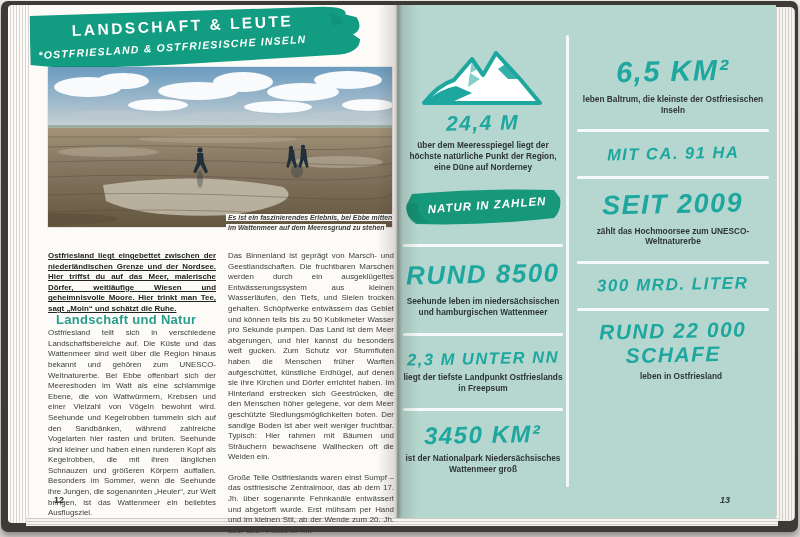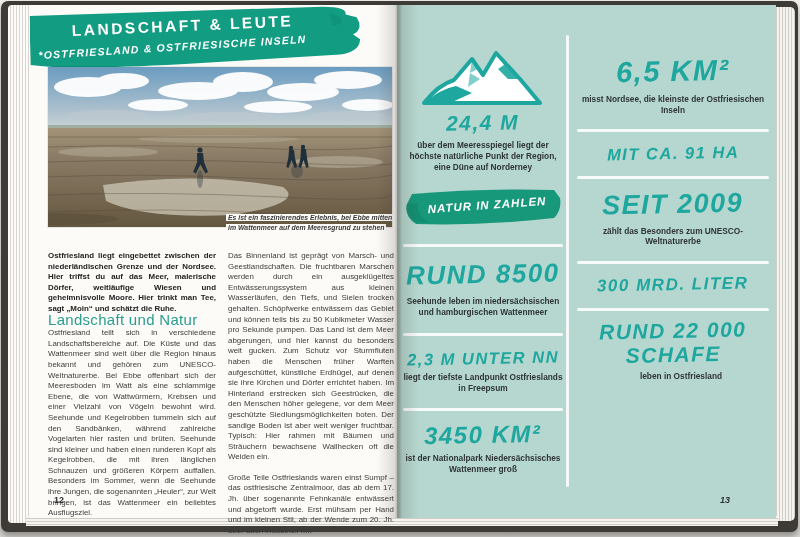--- a/index.html
+++ b/index.html
@@ -33,22 +33,22 @@
   .photo{position:absolute;left:18px;top:62px;width:344px;height:160px;box-shadow:0 0 0 1px rgba(0,0,0,.08);}
   .photo svg{display:block;width:100%;height:100%;}
   .caption{position:absolute;left:196px;top:208px;width:170px;font-size:6.9px;line-height:1.45;
     font-style:italic;font-weight:700;color:#3a3a3a;}
   .caption span{background:#fcfbf8;padding:0 2px;}
 
   
   .col{position:absolute;top:246px;width:168px;font-size:7.9px;line-height:10.6px;color:#3c3c3c;text-align:justify;}
   .col1{left:18px;}
   .col2{left:198px;width:166px;}
-  .intro{font-weight:700;color:#222;margin:0 0 9px 0;}
-  .col h3{margin:0 0 3px 0;font-size:15px;color:#2a9d8f;font-weight:400;letter-spacing:.3px;}
+  .intro{font-weight:700;color:#222;margin:0 0 9px 0;text-decoration:underline;}
+  .col h3{margin:0 0 3px 8px;font-size:13px;color:#2a9d8f;font-weight:700;letter-spacing:.3px;}
   .col p{margin:0;}
   .col2 .p2{margin-top:10px;}
   .pagenum{position:absolute;bottom:13px;font-size:9px;font-weight:700;color:#333;}
   .pagenum.pn-left{left:24px;}
   .pagenum.pn-right{right:46px;color:#2e3438;font-style:italic;}
 
   
   .marker{font-weight:700;font-style:italic;color:#1ea79f;letter-spacing:1.5px;white-space:nowrap;
     transform:rotate(-1.2deg);}
   .rdesc{font-size:8.3px;font-weight:700;color:#2e3438;line-height:1.3;text-align:center;}
@@ -183,28 +183,28 @@
       <div class="marker" style="font-size:16.5px;margin-top:13px;">2,3 M UNTER NN</div>
       <div class="rdesc" style="margin-top:4px;">liegt der tiefste Landpunkt Ostfrieslands in Freepsum</div>
 
       <div class="hdivider" style="margin-top:15px;"></div>
       <div class="marker" style="font-size:24px;margin-top:10px;">3450 KM²</div>
       <div class="rdesc" style="margin-top:4px;">ist der Nationalpark Niedersächsisches Wattenmeer groß</div>
     </div>
 
     <div class="rcol rcol-right">
       <div class="marker" style="font-size:29px;">6,5 KM²</div>
-      <div class="rdesc" style="margin-top:6px;">misst Nordsee, die kleinste der Ostfriesischen Inseln</div>
+      <div class="rdesc" style="margin-top:6px;">leben Baltrum, die kleinste der Ostfriesischen Inseln</div>
 
       <div class="hdivider" style="margin-top:13px;"></div>
       <div class="marker" style="font-size:16.5px;margin-top:12px;">MIT CA. 91 HA</div>
 
       <div class="hdivider" style="margin-top:13px;"></div>
       <div class="marker" style="font-size:27px;margin-top:10px;">SEIT 2009</div>
-      <div class="rdesc" style="margin-top:6px;">zählt das Besonders zum UNESCO-Weltnaturerbe</div>
+      <div class="rdesc" style="margin-top:6px;">zählt das Hochmoorsee zum UNESCO-Weltnaturerbe</div>
 
       <div class="hdivider" style="margin-top:14px;"></div>
       <div class="marker" style="font-size:17px;margin-top:11px;">300 MRD. LITER</div>
 
       <div class="hdivider" style="margin-top:13px;"></div>
       <div class="marker" style="font-size:21px;margin-top:8px;white-space:normal;text-align:center;line-height:1.15;">RUND 22 000 SCHAFE</div>
       <div class="rdesc" style="margin-top:4px;margin-left:16px;">leben in Ostfriesland</div>
     </div>
 
     <div class="pagenum pn-right">13</div>

